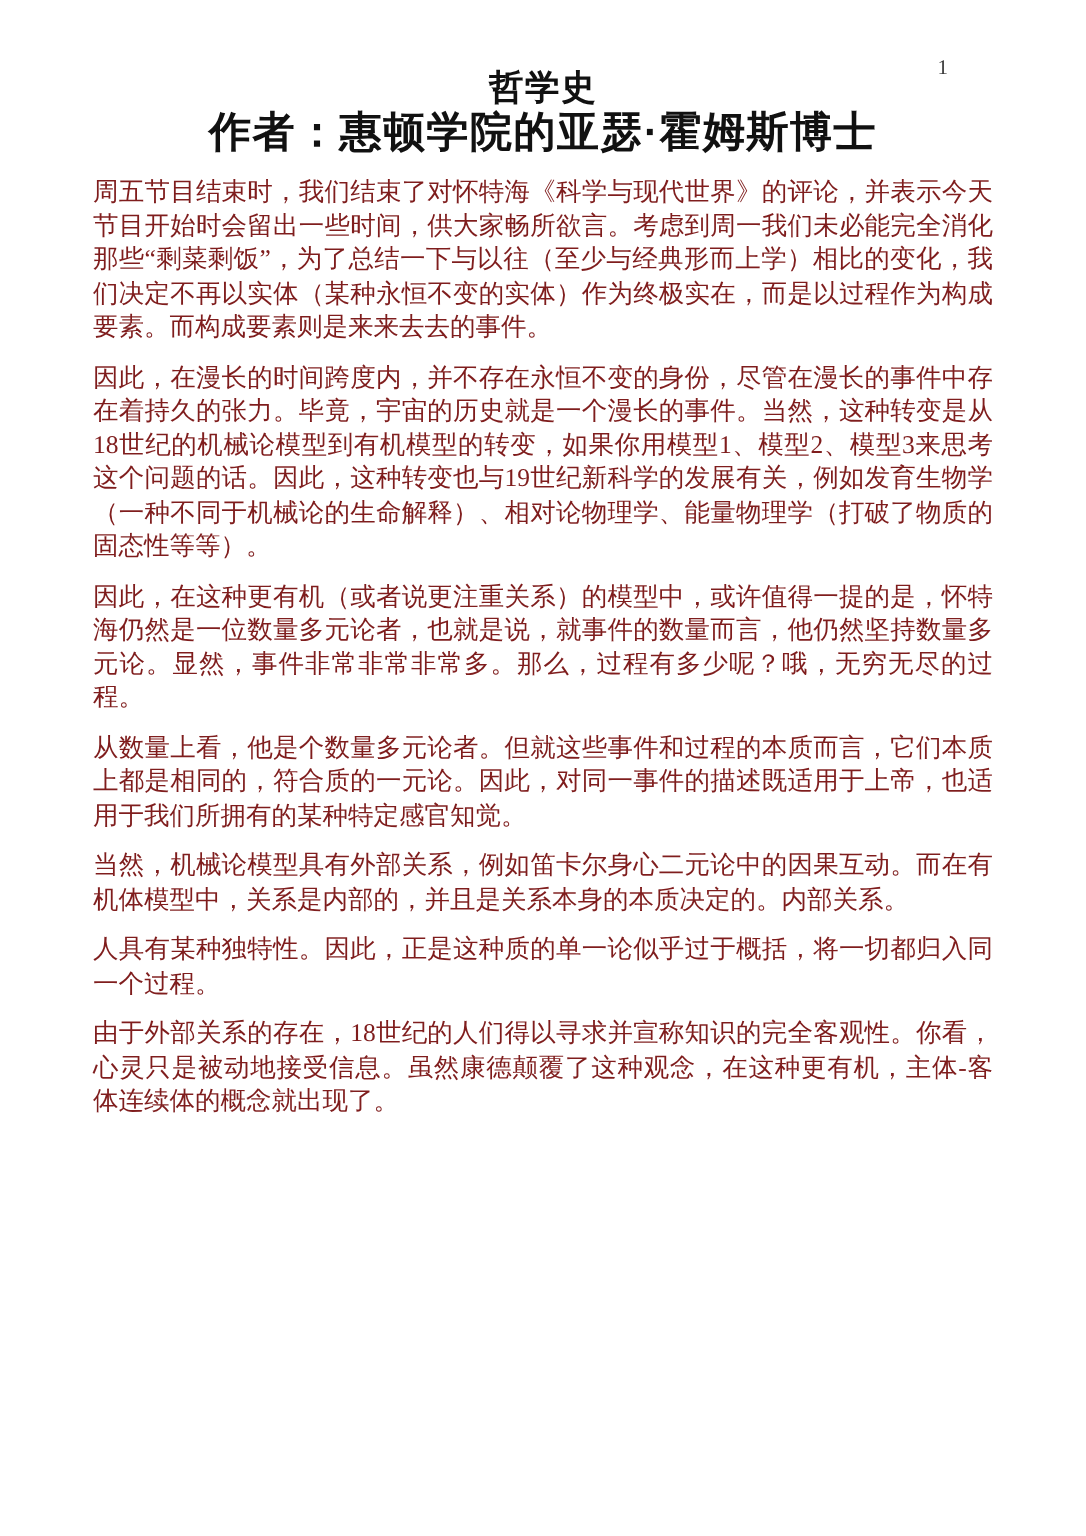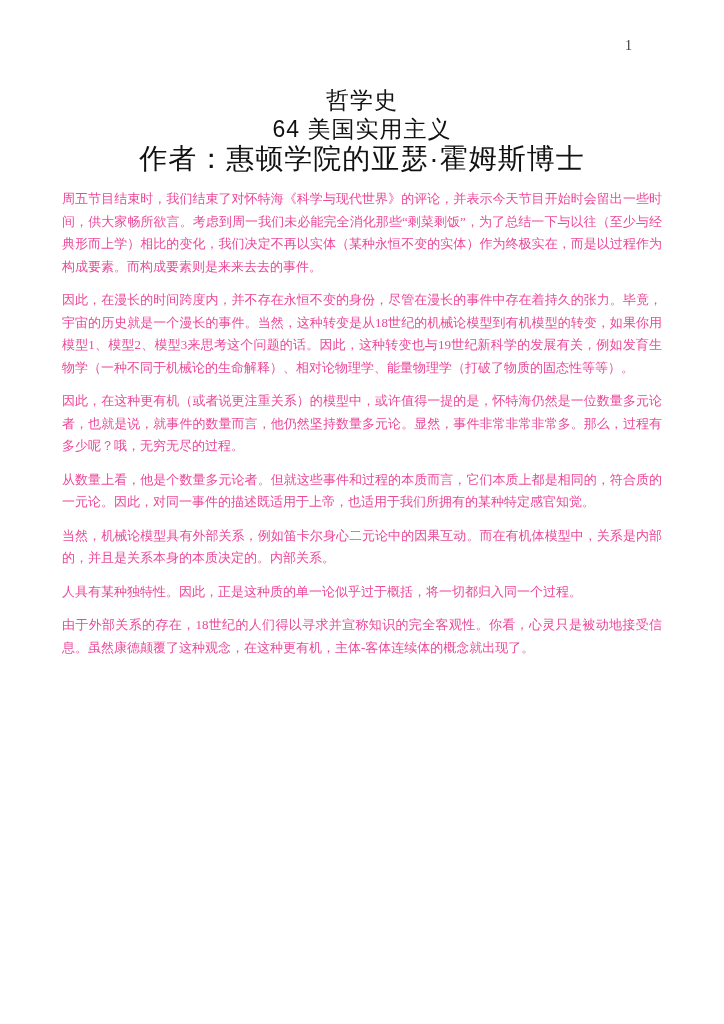--- a/index.html
+++ b/index.html
@@ -20,58 +20,57 @@
   .page-number {
     position: absolute;
     top: 37px;
     left: 625px;
     font-size: 14px;
     line-height: 18px;
     color: #3a3a3a;
     font-family: "Liberation Serif", serif;
   }
   .title-block {
-    padding-top: 86px;
+    padding-top: 44px;
     text-align: center;
     font-family: "Liberation Sans", sans-serif;
-    font-weight: 400;
+    font-weight: 700;
     color: #111111;
   }
   .title-line {
     font-size: 23px;
     line-height: 29px;
     letter-spacing: 1px;
   }
   .title-line.author-line {
     font-size: 28px;
   }
   .content {
     margin: 15px 62px 0 62px;
     width: 600px;
   }
   .content p {
-    font-size: 13px;
+    font-size: 17px;
     line-height: 22.5px;
     margin: 0 0 11px 0;
     text-align: justify;
     text-justify: inter-ideograph;
-    color: #ec4899;
+    color: #7f1d1d;
     word-break: break-all;
   }
 </style>
 </head>
 <body>
 
 <div class="page">
 
   <div class="page-number">1</div>
 
   <div class="title-block">
     <div class="title-line">哲学史</div>
-    <div class="title-line">64 美国实用主义</div>
     <div class="title-line author-line">作者：惠顿学院的亚瑟·霍姆斯博士</div>
   </div>
 
   <div class="content">
     <p>周五节目结束时，我们结束了对怀特海《科学与现代世界》的评论，并表示今天节目开始时会留出一些时间，供大家畅所欲言。考虑到周一我们未必能完全消化那些“剩菜剩饭”，为了总结一下与以往（至少与经典形而上学）相比的变化，我们决定不再以实体（某种永恒不变的实体）作为终极实在，而是以过程作为构成要素。而构成要素则是来来去去的事件。</p>
     <p>因此，在漫长的时间跨度内，并不存在永恒不变的身份，尽管在漫长的事件中存在着持久的张力。毕竟，宇宙的历史就是一个漫长的事件。当然，这种转变是从18世纪的机械论模型到有机模型的转变，如果你用模型1、模型2、模型3来思考这个问题的话。因此，这种转变也与19世纪新科学的发展有关，例如发育生物学（一种不同于机械论的生命解释）、相对论物理学、能量物理学（打破了物质的固态性等等）。</p>
     <p>因此，在这种更有机（或者说更注重关系）的模型中，或许值得一提的是，怀特海仍然是一位数量多元论者，也就是说，就事件的数量而言，他仍然坚持数量多元论。显然，事件非常非常非常多。那么，过程有多少呢？哦，无穷无尽的过程。</p>
     <p>从数量上看，他是个数量多元论者。但就这些事件和过程的本质而言，它们本质上都是相同的，符合质的一元论。因此，对同一事件的描述既适用于上帝，也适用于我们所拥有的某种特定感官知觉。</p>
     <p>当然，机械论模型具有外部关系，例如笛卡尔身心二元论中的因果互动。而在有机体模型中，关系是内部的，并且是关系本身的本质决定的。内部关系。</p>
     <p>人具有某种独特性。因此，正是这种质的单一论似乎过于概括，将一切都归入同一个过程。</p>

